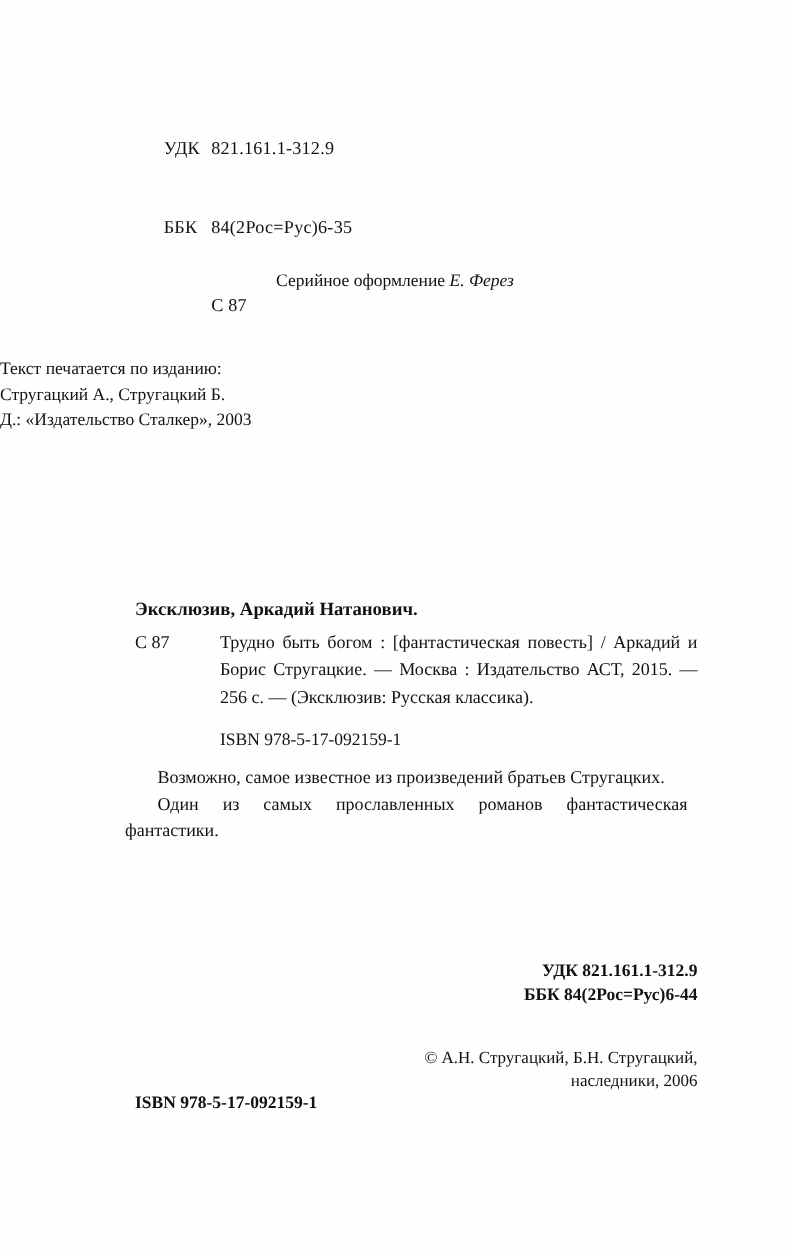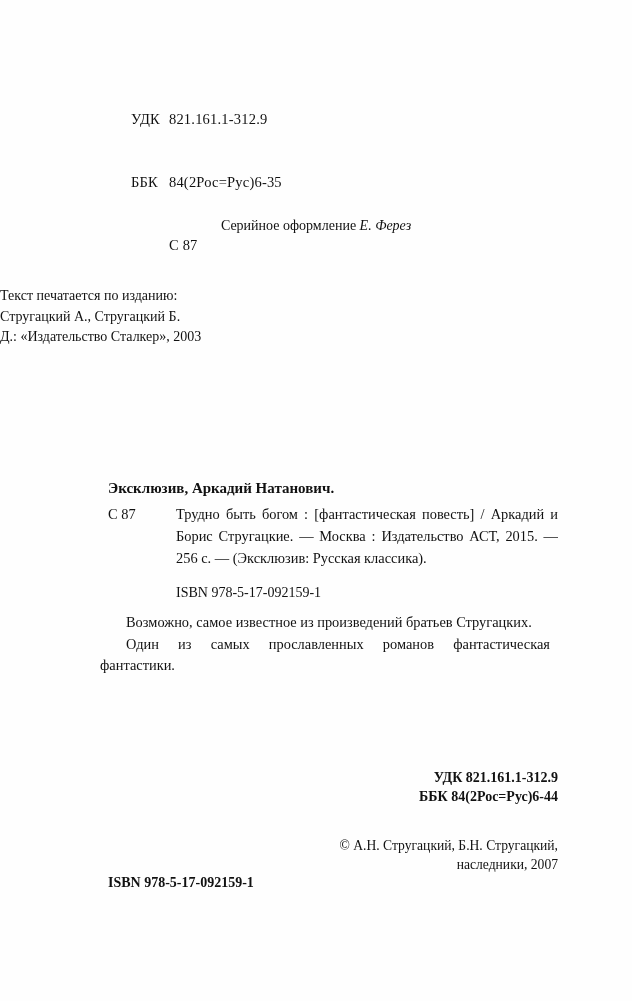--- a/index.html
+++ b/index.html
@@ -190,18 +190,18 @@
     <p>Один из самых прославленных романов фантастическая фантастики.</p>
   </div>
 
   <div class="udk-bottom">
     <div>УДК 821.161.1-312.9</div>
     <div>ББК 84(2Рос=Рус)6-44</div>
   </div>
 
   <div class="copyright">
     <div>© А.Н. Стругацкий, Б.Н. Стругацкий,</div>
-    <div>наследники, 2007</div>
+    <div>наследники, 2006</div>
   </div>
 
   <div class="isbn-bottom">ISBN 978-5-17-092159-1</div>
 
 </div>
 
 </body></html>

